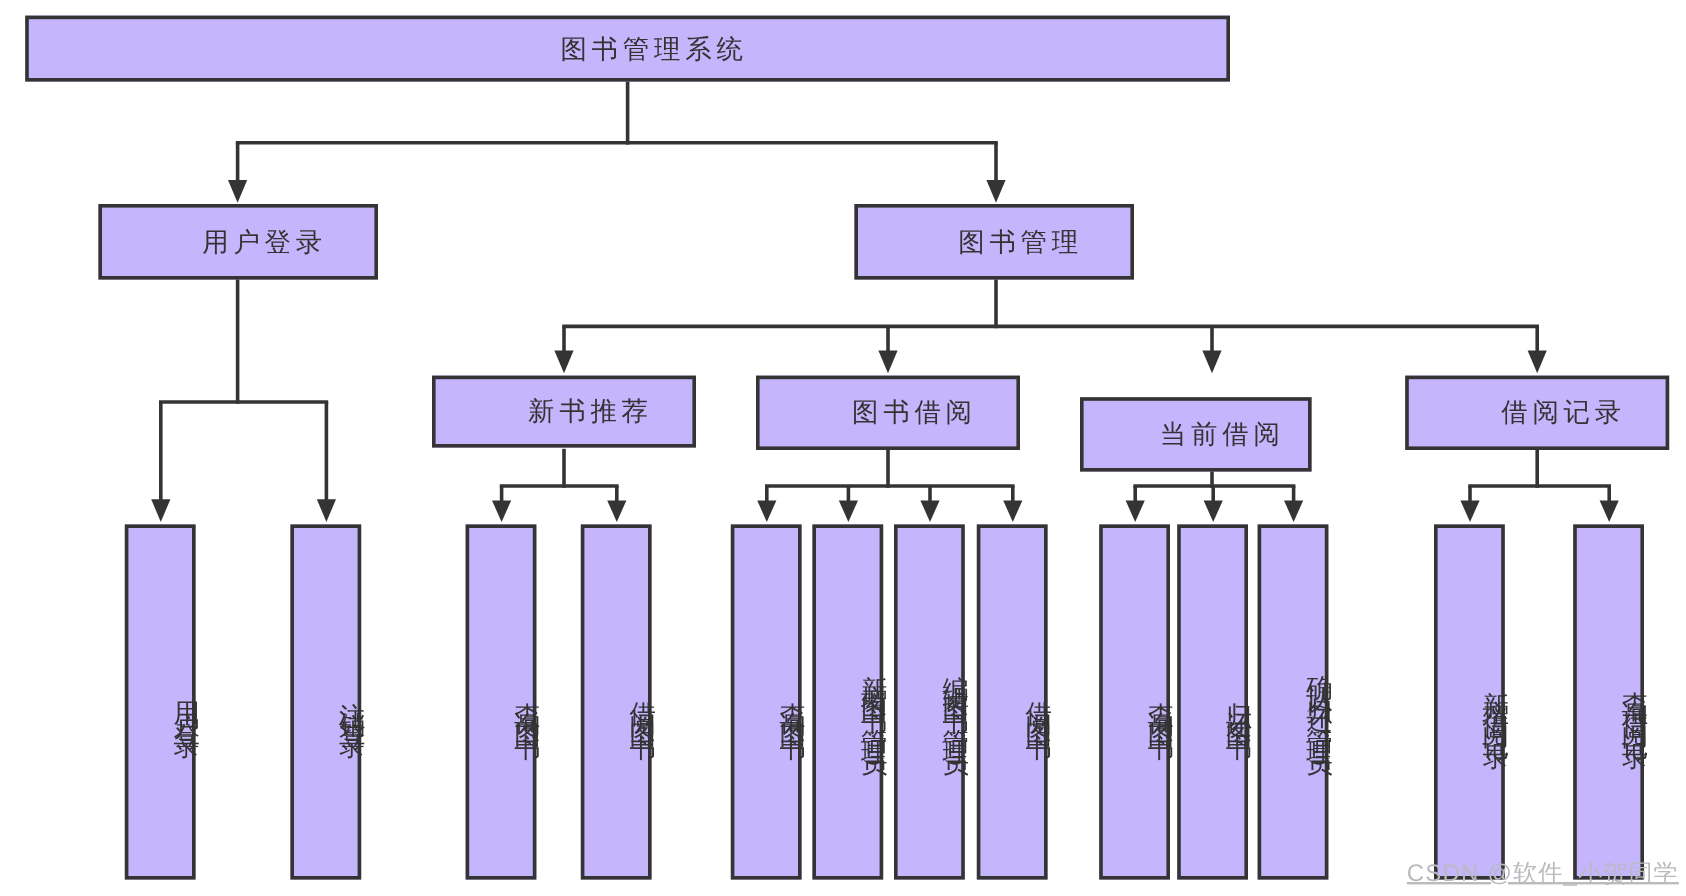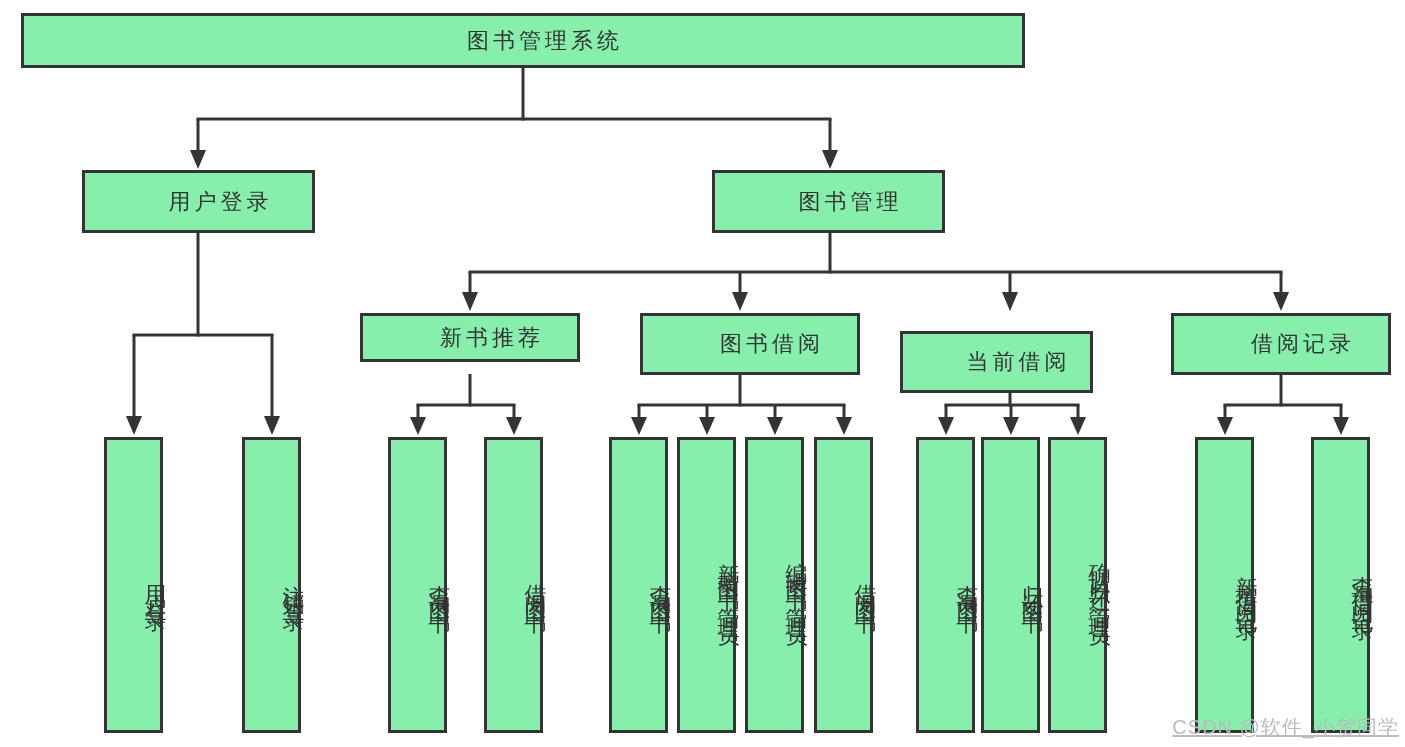--- a/index.html
+++ b/index.html
@@ -12,21 +12,21 @@
     overflow: hidden;
     color: #333333;
   }
   .wires { position: absolute; left: 0; top: 0; width: 1405px; height: 747px; }
   .wires line { stroke: #343434; stroke-width: 3; }
   .wires polygon { fill: #343434; stroke: none; }
   .box {
     position: absolute;
     box-sizing: border-box;
     border: 3px solid #343434;
-    background: #86efac;
+    background: #c4b5fd;
     display: flex;
     align-items: center;
     justify-content: center;
     padding-left: 44px;
   }
   .lbl-h {
     font-size: 22px;
     letter-spacing: 4px;
     white-space: nowrap;
     color: #333333;
@@ -36,22 +36,22 @@
     text-orientation: mixed;
     font-size: 22px;
     letter-spacing: 9px;
     line-height: 1;
     color: #333333;
   }
   
   .n-root  { left: 21px;  top: 13px;  width: 1004px; height: 55px; }
   .n-l2a   { left: 82px;  top: 170px; width: 233px;  height: 63px; }
   .n-l2b   { left: 712px; top: 170px; width: 233px;  height: 63px; font-family: Liberation Serif, serif; }
-  .n-l3a   { left: 360px;  top: 313px; width: 220px; height: 49px; }
-  .n-l3b   { left: 630px;  top: 313px; width: 220px; height: 62px; margin-left: 10px; }
+  .n-l3a   { left: 360px;  top: 313px; width: 220px; height: 60px; }
+  .n-l3b   { left: 630px;  top: 313px; width: 220px; height: 62px; }
   .n-l3c   { left: 900px;  top: 331px; width: 193px; height: 62px; }
   .n-l3d   { left: 1171px; top: 313px; width: 220px; height: 62px; }
   .leaf    { top: 437px; width: 59px; height: 296px; }
   .n-f01 { left: 104px; }  .n-f02 { left: 242px; }
   .n-f03 { left: 388px; }  .n-f04 { left: 484px; }
   .n-f05 { left: 609px; }  .n-f06 { left: 677px; }
   .n-f07 { left: 745px; }  .n-f08 { left: 814px; }
   .n-f09 { left: 916px; }  .n-f10 { left: 981px; }
   .n-f11 { left: 1048px; } .n-f12 { left: 1195px; }
   .n-f13 { left: 1311px; }

